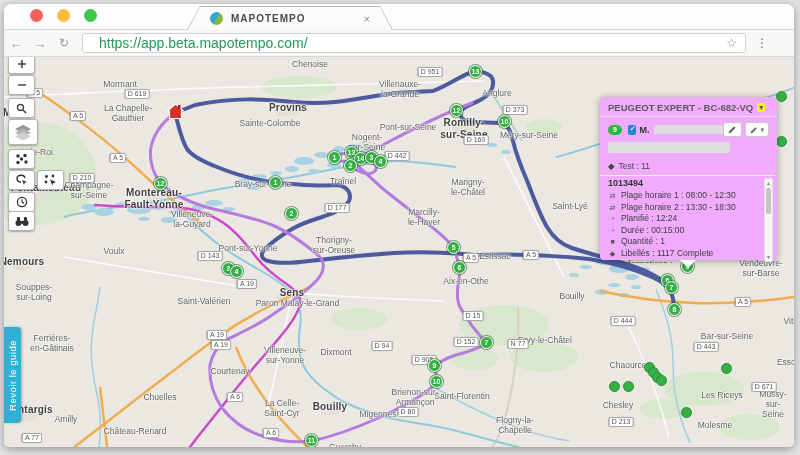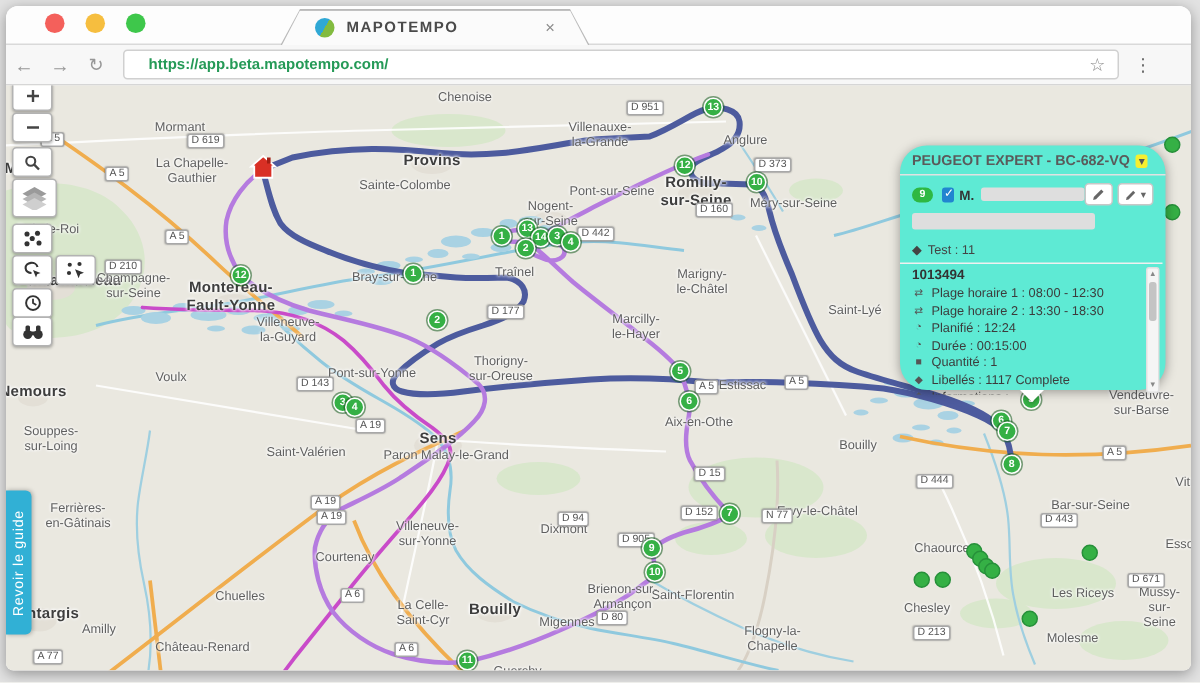--- a/index.html
+++ b/index.html
@@ -22,21 +22,21 @@
   .tab-logo { width:13px; height:13px; border-radius:50%;
               background:linear-gradient(120deg,#2fa8d5 50%,#82bb3f 50%); flex:0 0 auto; }
   .tab-title { margin-left:8px; font-size:10px; font-weight:bold; color:#4a4a4a; letter-spacing:1px; flex:1; }
   .tab-close { font-size:11px; color:#8b8b8b; cursor:default; }
   .toolbar { position:absolute; left:0; top:26px; width:100%; height:27px; background:#f7f7f7;
              border-bottom:1px solid #d6d6d6; display:flex; align-items:center; }
   .navbtn { width:24px; text-align:center; font-size:13px; color:#979797; }
   .navbtn.reload { font-size:12px; }
   .urlbar { position:relative; margin-left:6px; width:664px; height:20px; background:#fff;
             border:1px solid #d0d0d0; border-radius:3px; display:flex; align-items:center; padding:0 8px; }
-  .url-text { font-size:10px; font-weight:bold; color:#259a57; margin-left:8px; flex:1;
+  .url-text { font-size:14px; font-weight:normal; color:#259a57; margin-left:8px; flex:1;
               white-space:nowrap; overflow:hidden; }
   .star { font-size:12px; color:#8a8a8a; }
   .kebab { margin-left:10px; font-size:12px; color:#666; letter-spacing:0; }
 
   
   .map { position:absolute; left:0; top:53px; width:790px; height:390px; background:#eae8e0; overflow:hidden; }
   .map svg.terrain { position:absolute; left:0; top:0; }
   .city { position:absolute; transform:translate(-50%,-50%); font-size:8.5px; color:#5f5f5f;
           white-space:pre-line; text-align:center; line-height:1.15;
           text-shadow:0 0 2px #fff,0 0 2px #fff,0 0 3px #fff; pointer-events:none; }
@@ -56,22 +56,22 @@
           border-radius:3px; box-shadow:0 1px 2px rgba(0,0,0,.28); display:flex; align-items:center;
           justify-content:center; }
   .mbtn svg { display:block; }
   .guide-tab { position:absolute; left:0; top:270px; width:17px; height:96px; background:#31b0d5;
                border-radius:0 4px 4px 0; display:flex; align-items:center; justify-content:center;
                box-shadow:1px 0 3px rgba(0,0,0,.25); }
   .guide-tab span { writing-mode:vertical-rl; transform:rotate(180deg); color:#fff; font-size:9.5px;
                     letter-spacing:.5px; white-space:nowrap; }
 
   
-  .popup { position:absolute; left:596px; top:40px; width:177px; height:163px; background:#5eead4;
-           border-radius:18px; box-shadow:0 1px 7px rgba(0,0,0,.35); z-index:10; font-size:8.5px; color:#333; }
+  .popup { position:absolute; left:596px; top:40px; width:177px; height:163px; background:#f0abfc;
+           border-radius:4px; box-shadow:0 1px 7px rgba(0,0,0,.35); z-index:10; font-size:8.5px; color:#333; }
   .popup-tail { position:absolute; left:80px; top:163px; width:0; height:0;
                 border-left:8px solid transparent; border-right:8px solid transparent; border-top:8px solid #fff;
                 filter:drop-shadow(0 2px 1px rgba(0,0,0,.15)); }
   .p-head { display:flex; align-items:center; padding:5px 8px 3px; border-bottom:1px solid #e2e2e2; }
   .p-head .veh { font-size:9.5px; font-weight:bold; color:#5a5a5a; white-space:nowrap; }
   .p-caret { margin-left:4px; background:#f7ef2e; color:#555; font-size:8px; line-height:9px; padding:0 2px;
              border-radius:2px; }
   .p-row { display:flex; align-items:center; padding:5px 8px 0; }
   .badge { background:#2eb843; color:#fff; font-size:7px; font-weight:bold; border-radius:6px;
            padding:1px 5px; line-height:8px; }
@@ -293,21 +293,21 @@
           <div class="city" style="left: 541px; top: 284px;">Ervy-le-Châtel</div>
           <div class="city" style="left: 624px; top: 309px;">Chaource</div>
           <div class="city" style="left: 789px; top: 306px;">Essoyes</div>
           <div class="city" style="left: 718px; top: 339px;">Les Riceys</div>
           <div class="city" style="left: 769px; top: 348px;">Mussy-
 sur-Seine</div>
           <div class="city" style="left: 614px; top: 349px;">Chesley</div>
           <div class="city" style="left: 711px; top: 369px;">Molesme</div>
           <div class="city" style="left: 281px; top: 299px;">Villeneuve-
 sur-Yonne</div>
-          <div class="city" style="left: 332px; top: 296px; margin-left: 40px;">Dixmont</div>
+          <div class="city" style="left: 332px; top: 296px;">Dixmont</div>
           <div class="city big" style="left: 326px; top: 350px;">Bouilly</div>
           <div class="city" style="left: 374px; top: 358px;">Migennes</div>
           <div class="city" style="left: 411px; top: 341px;">Brienon-sur-
 Armançon</div>
           <div class="city" style="left: 458px; top: 340px;">Saint-Florentin</div>
           <div class="city" style="left: 278px; top: 352px;">La Celle-
 Saint-Cyr</div>
           <div class="city" style="left: 341px; top: 391px;">Guerchy</div>
           <div class="city" style="left: 511px; top: 369px;">Flogny-la-
 Chapelle</div>

